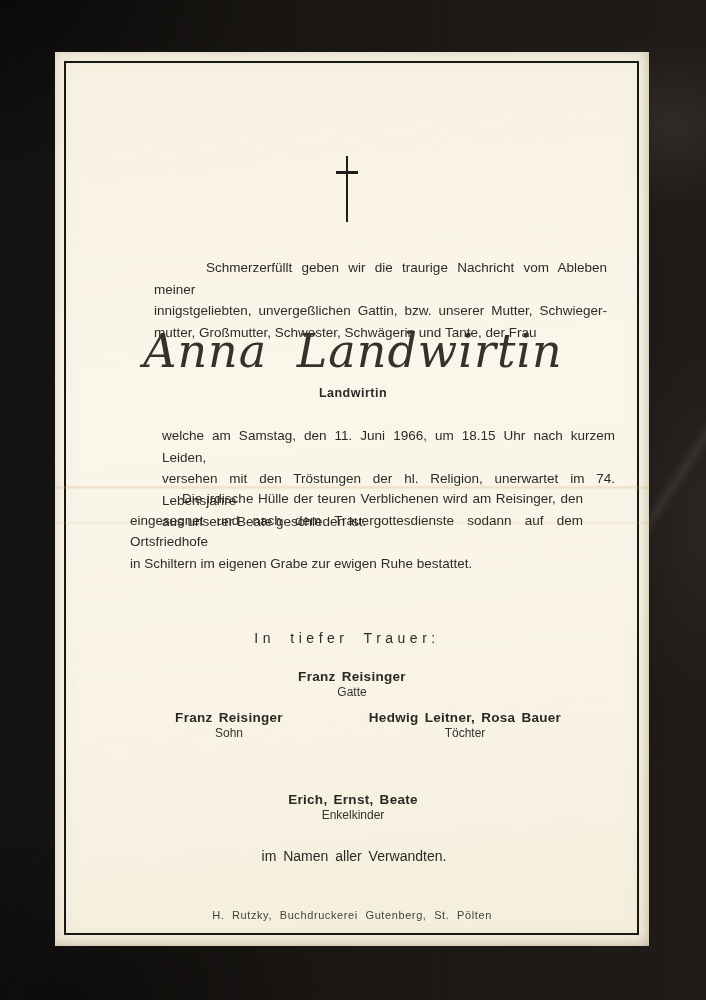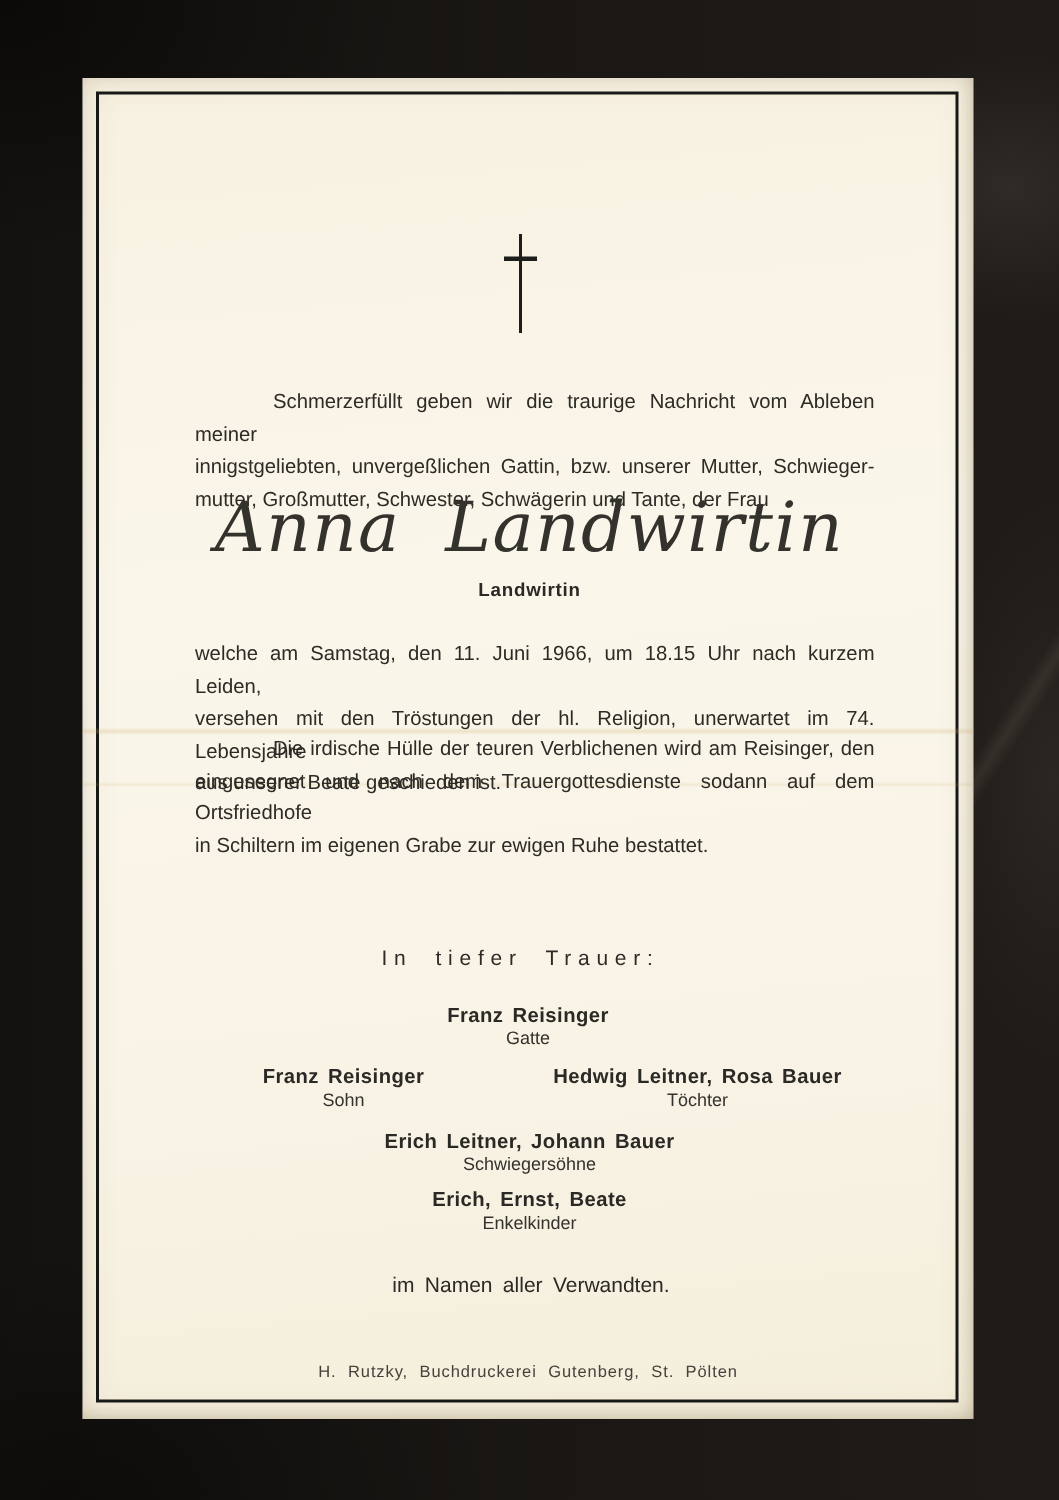--- a/index.html
+++ b/index.html
@@ -42,22 +42,22 @@
     background:linear-gradient(180deg, rgba(201,172,103,0) 0%, rgba(201,172,103,0.14) 50%, rgba(201,172,103,0) 100%);
   }
   .cross { position:absolute; left:292px; top:104px; width:24px; height:66px; transform:translateX(-50%); }
   .cross .v { position:absolute; left:10.6px; top:0; width:2.6px; height:66px; background:#1d1d1b; }
   .cross .h { position:absolute; left:1px; top:15px; width:22px; height:2.6px; background:#1d1d1b; }
 
   .par { position:absolute; left:75px; width:453px; font-size:13.5px; line-height:21.5px; color:#2d2b26; }
   .par .line { display:block; text-align:justify; text-align-last:justify; }
   .par .line.last { text-align-last:left; }
   .par .line.indent { text-indent:52px; }
-  .intro   { top:205px; }
-  .death   { top:373px; }
+  .intro   { top:205px;margin-left:24px; }
+  .death   { top:373px;margin-left:32px; }
   .funeral { top:436px; }
 
   .deceased-name {
     position:absolute; left:298px; top:272px; transform:translateX(-50%);
     font-family:"DejaVu Serif", serif; font-style:italic; font-weight:normal;
     font-size:46px; color:#34322d; letter-spacing:1px; word-spacing:14px; white-space:nowrap;
   }
   .occupation {
     position:absolute; left:298px; top:334px; transform:translateX(-50%);
     font-size:12.5px; font-weight:700; letter-spacing:0.5px;
@@ -130,24 +130,20 @@
     <div class="relation">Gatte</div>
   </div>
   <div class="entry e-sohn">
     <div class="names">Franz Reisinger</div>
     <div class="relation">Sohn</div>
   </div>
   <div class="entry e-toechter">
     <div class="names">Hedwig Leitner, Rosa Bauer</div>
     <div class="relation">Töchter</div>
   </div>
-  <div class="entry e-schwieger">
-    <div class="names">Erich Leitner, Johann Bauer</div>
-    <div class="relation">Schwiegersöhne</div>
-  </div>
   <div class="entry e-enkel">
     <div class="names">Erich, Ernst, Beate</div>
     <div class="relation">Enkelkinder</div>
   </div>
 
   <div class="closing">im Namen aller Verwandten.</div>
   <div class="printer">H. Rutzky, Buchdruckerei Gutenberg, St. Pölten</div>
 </div>
 
 </body></html>

